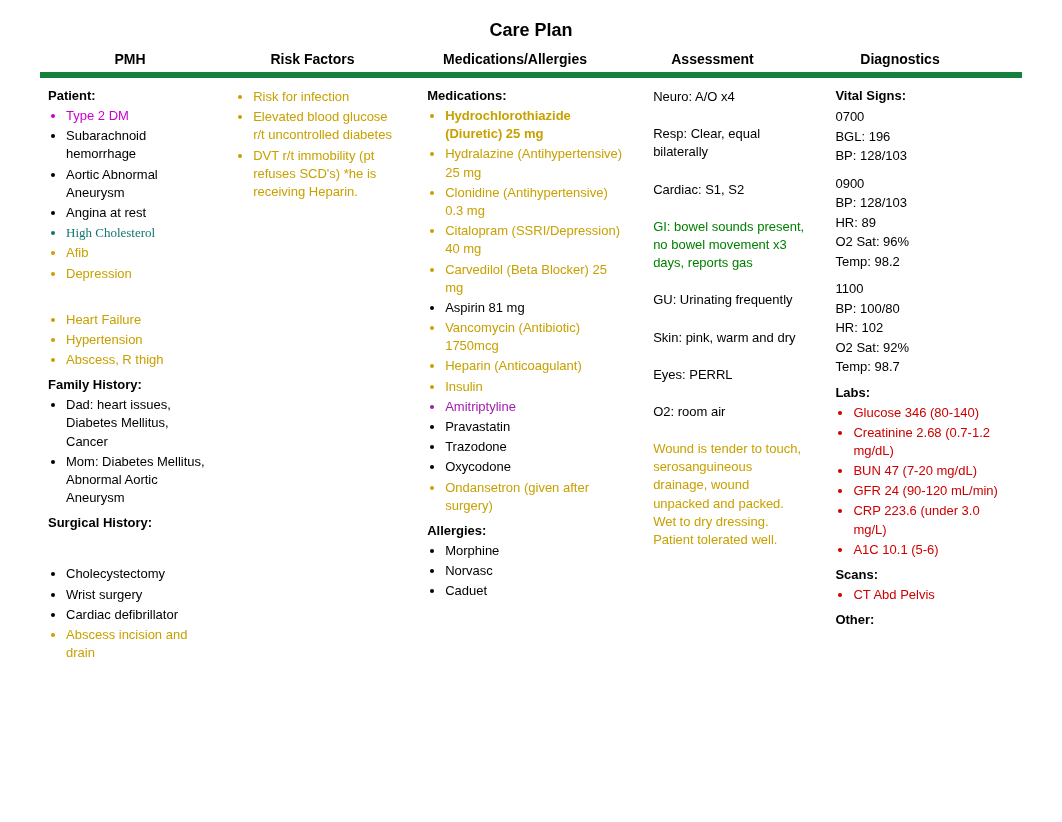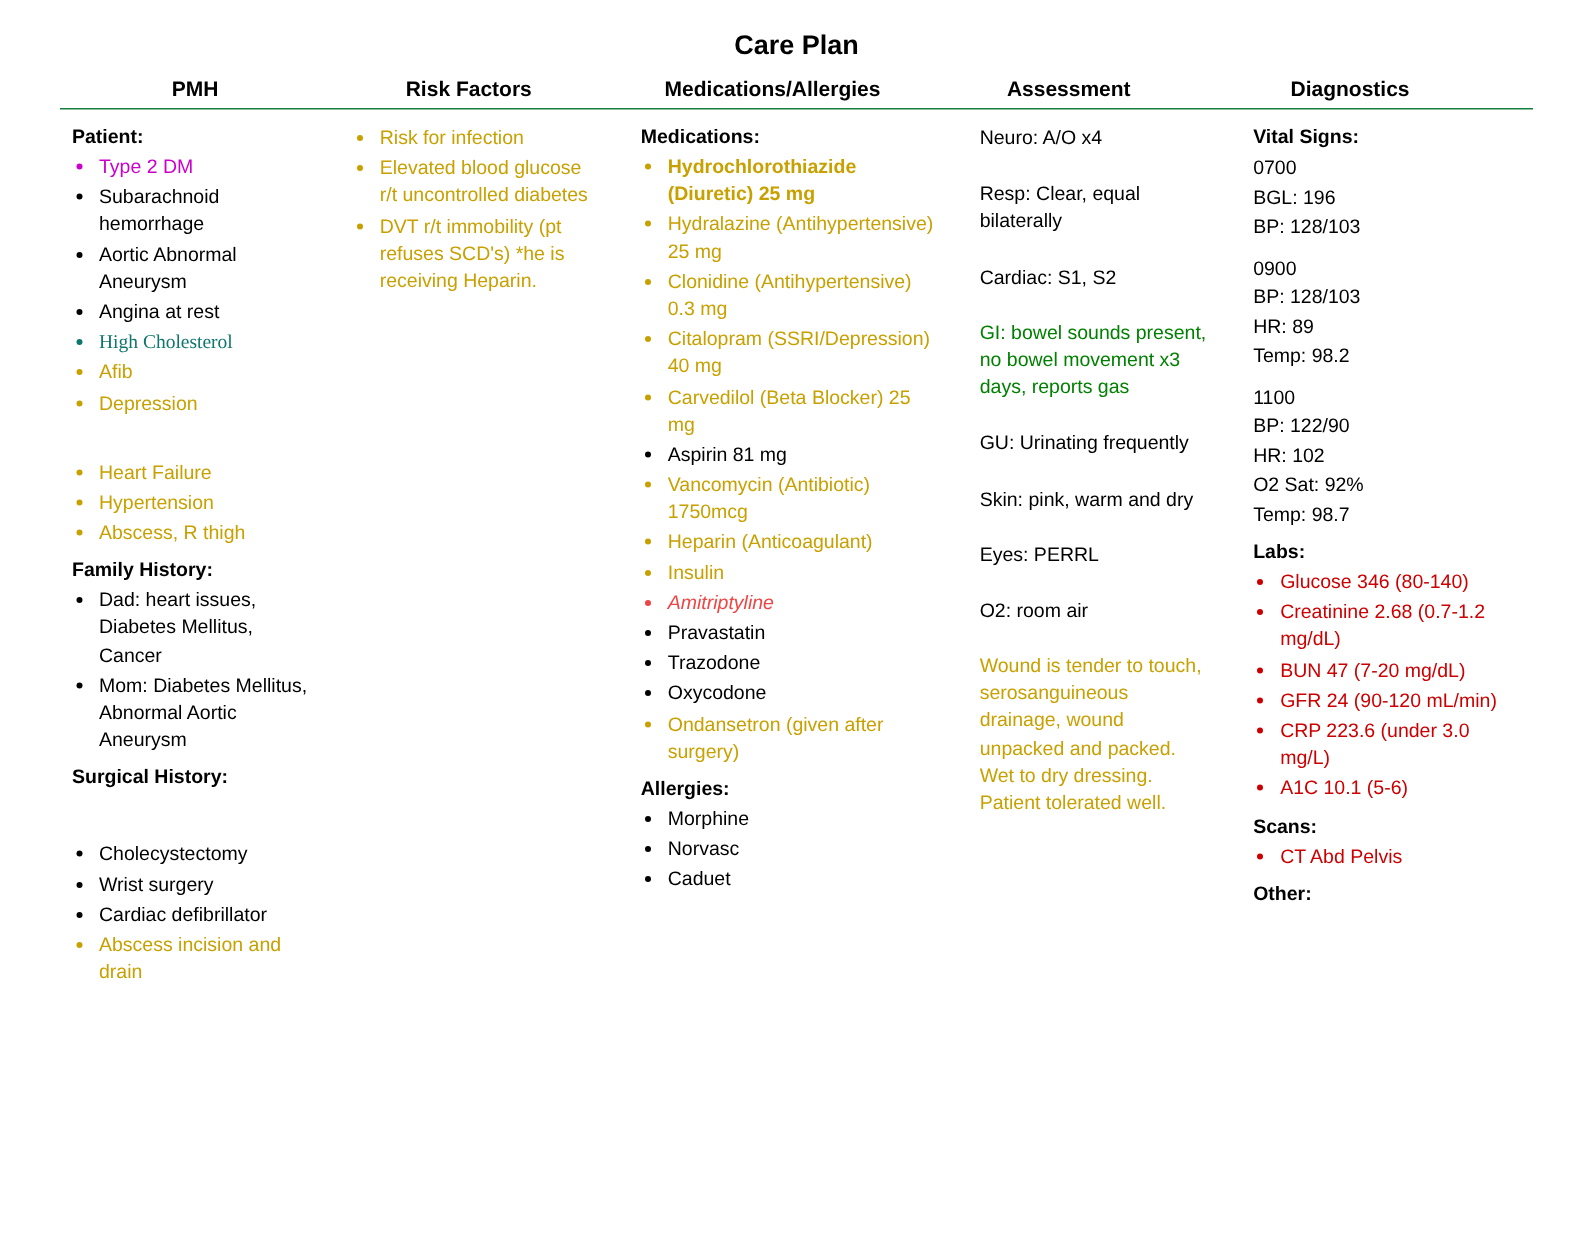--- a/index.html
+++ b/index.html
@@ -15,21 +15,21 @@
       padding: 20px 40px;
     }
     .page-title {
       text-align: center;
       font-size: 18px;
       font-weight: bold;
       margin-bottom: 10px;
     }
     .column-headers {
       display: flex;
-      border-bottom: 1px solid #15803d;
+      border-bottom: 6px solid #15803d;
       padding-bottom: 5px;
       margin-bottom: 10px;
     }
     .col-header {
       font-weight: bold;
       font-size: 14px;
       text-align: center;
     }
     .main-grid {
       display: flex;
@@ -120,21 +120,21 @@
       <ul id="med-list">
           <li style="color: rgb(200, 160, 0); font-weight: bold;">Hydrochlorothiazide (Diuretic) 25 mg</li>
           <li style="color: rgb(200, 160, 0);">Hydralazine (Antihypertensive) 25 mg</li>
           <li style="color: rgb(200, 160, 0);">Clonidine (Antihypertensive) 0.3 mg</li>
           <li style="color: rgb(200, 160, 0);">Citalopram (SSRI/Depression) 40 mg</li>
           <li style="color: rgb(200, 160, 0);">Carvedilol (Beta Blocker) 25 mg</li>
           <li style="color: rgb(0, 0, 0);">Aspirin 81 mg</li>
           <li style="color: rgb(200, 160, 0);">Vancomycin (Antibiotic) 1750mcg</li>
           <li style="color: rgb(200, 160, 0);">Heparin (Anticoagulant)</li>
           <li style="color: rgb(200, 160, 0);">Insulin</li>
-          <li style="color: #ef4444; font-style: italic;">Amitriptyline</li>
+          <li style="color: #a21caf;">Amitriptyline</li>
           <li style="color: rgb(0, 0, 0);">Pravastatin</li>
           <li style="color: rgb(0, 0, 0);">Trazodone</li>
           <li style="color: rgb(0, 0, 0);">Oxycodone</li>
           <li style="color: rgb(200, 160, 0);">Ondansetron (given after surgery)</li>
         </ul>
       <div class="section-title">Allergies:</div>
       <ul id="allergy-list">
           <li style="color: rgb(0, 0, 0);">Morphine</li>
           <li style="color: rgb(0, 0, 0);">Norvasc</li>
           <li style="color: rgb(0, 0, 0);">Caduet</li>
@@ -147,25 +147,26 @@
       <div class="section-title">Vital Signs:</div>
       <div class="vitals-block">
         <p>0700</p>
         <p>BGL: 196</p>
         <p>BP: 128/103</p>
       </div>
       <div class="vitals-block">
         <p>0900</p>
         <p>BP: 128/103</p>
         <p>HR: 89</p>
+        <p>O2 Sat: 96%</p>
         <p>Temp: 98.2</p>
       </div>
       <div class="vitals-block">
         <p>1100</p>
-        <p>BP: 122/90</p>
+        <p>BP: 100/80</p>
         <p>HR: 102</p>
         <p>O2 Sat: 92%</p>
         <p>Temp: 98.7</p>
       </div>
       <div class="section-title">Labs:</div>
       <ul id="lab-list">
           <li style="color: rgb(204, 0, 0);">Glucose 346 (80-140)</li>
           <li style="color: rgb(204, 0, 0);">Creatinine 2.68 (0.7-1.2 mg/dL)</li>
           <li style="color: rgb(204, 0, 0);">BUN 47 (7-20 mg/dL)</li>
           <li style="color: rgb(204, 0, 0);">GFR 24 (90-120 mL/min)</li>

